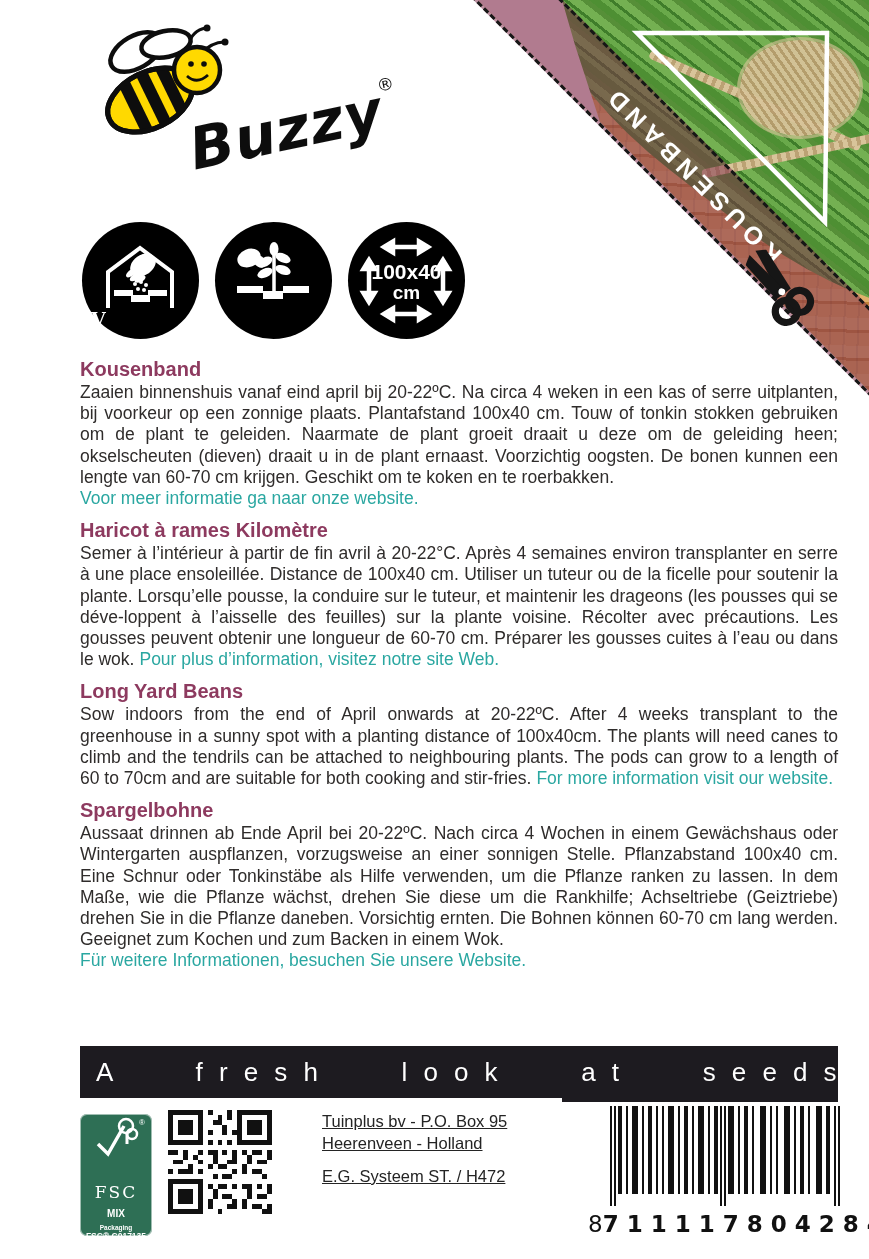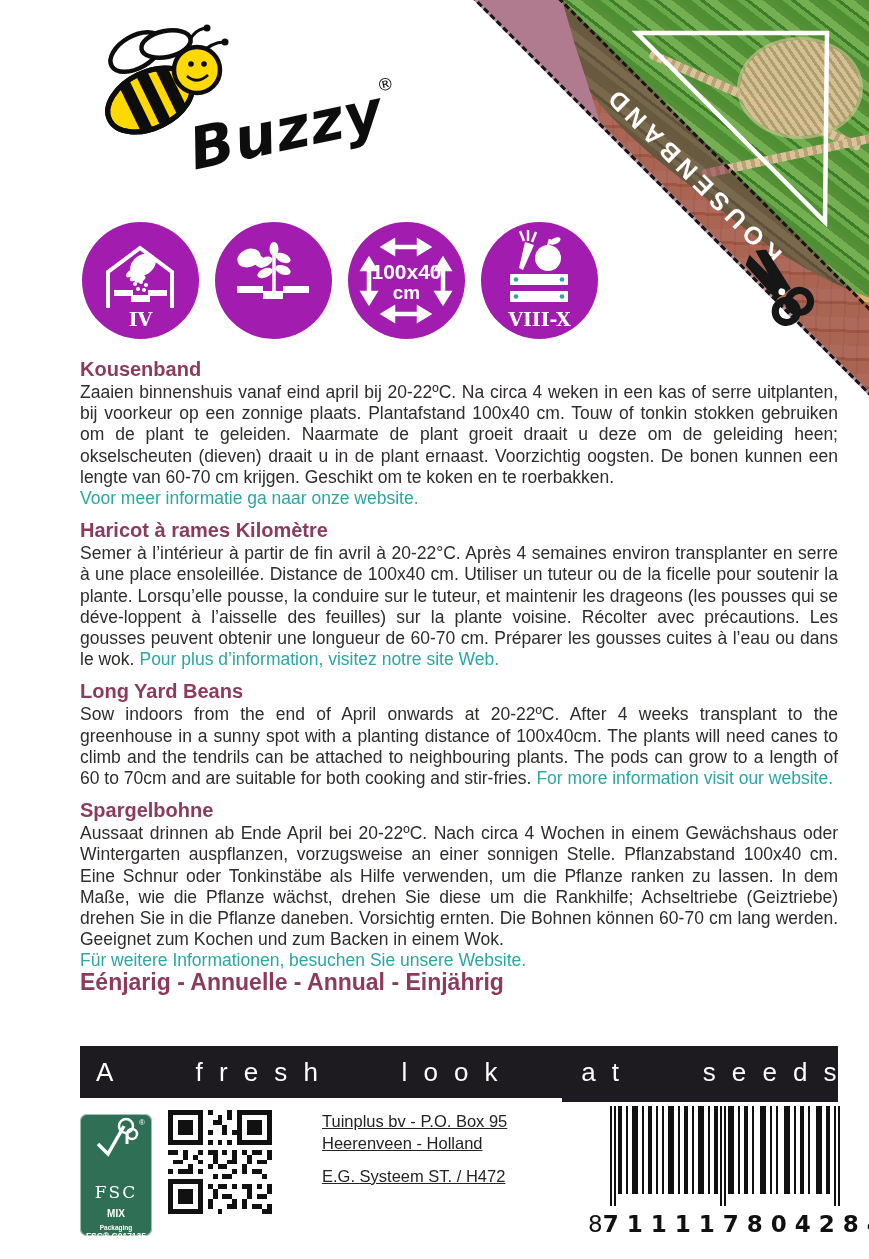--- a/index.html
+++ b/index.html
@@ -59,25 +59,25 @@
   .wordmark{
     position:absolute; left:118px; top:72px;
     font-family:"DejaVu Sans", sans-serif; font-weight:800; font-style:italic;
     font-size:58px; color:#0d0d0d; transform:rotate(-12deg); letter-spacing:1px;
   }
   .wordmark sup{font-size:17px; font-style:normal; font-weight:400; vertical-align:38px;}
   
   .icons-row{position:absolute; left:82px; top:222px; display:flex; gap:16px;}
   .icon-circle{
     position:relative; width:117px; height:117px; border-radius:50%;
-    background:#a21caf; flex:none;
+    background:#000000; flex:none;
   }
   .icon-circle svg{position:absolute; left:0; top:0;}
   .icon-label{
-    position:absolute; left:0; right:0; bottom:9px; text-align:center;
+    position:absolute; left:0; right:0; bottom:9px; text-align:left;
     color:#fff; font-family:"DejaVu Serif", serif; font-weight:700; font-size:19px;
   }
   .spacing-label{
     position:absolute; left:0; right:0; top:38px; text-align:center;
     color:#fff; font-weight:700; font-size:21px; line-height:1.1;
     font-family:"Liberation Sans", sans-serif;
   }
   .spacing-label .cm{font-size:19px;}
   
   .textblock{position:absolute; left:80px; top:356px; width:758px;}
@@ -254,38 +254,20 @@
           <polygon points="95,38 89.5,47 100.5,47"></polygon>
           <polygon points="95,80 89.5,71 100.5,71"></polygon>
         </g>
       </svg>
       <div class="spacing-label">
         <div>100x40</div>
         <div class="cm">cm</div>
       </div>
     </div>
 
-    <div class="icon-circle">
-      <svg width="117" height="117" viewBox="0 0 117 117">
-        <polygon points="44,20 53,23 42,48 38,46" fill="#fff"></polygon>
-        <line x1="43" y1="19" x2="39" y2="9" stroke="#fff" stroke-width="2.5"></line>
-        <line x1="47" y1="19" x2="47" y2="8" stroke="#fff" stroke-width="2.5"></line>
-        <line x1="51" y1="20" x2="55" y2="10" stroke="#fff" stroke-width="2.5"></line>
-        <circle cx="67" cy="36" r="13" fill="#fff"></circle>
-        <line x1="67" y1="24" x2="69" y2="17" stroke="#fff" stroke-width="2.5"></line>
-        <ellipse cx="74" cy="19" rx="6" ry="3" fill="#fff" transform="rotate(-25 74 19)"></ellipse>
-        <rect x="29" y="52" width="58" height="11" fill="#fff"></rect>
-        <rect x="29" y="69" width="58" height="11" fill="#fff"></rect>
-        <circle cx="35" cy="57.5" r="2.3" fill="#2ba69f"></circle>
-          <circle cx="81" cy="57.5" r="2.3" fill="#2ba69f"></circle>
-        <circle cx="35" cy="74.5" r="2.3" fill="#2ba69f"></circle>
-          <circle cx="81" cy="74.5" r="2.3" fill="#2ba69f"></circle>
-      </svg>
-      <span class="icon-label">VIII-X</span>
-    </div>
   </div>
 
   <div class="textblock">
 
     <div class="sec">
       <h2>Kousenband</h2>
       <p><span>Zaaien binnenshuis vanaf eind april bij 20-22ºC. Na circa 4 weken in een kas of serre uitplanten, bij voorkeur op een zonnige plaats. Plantafstand 100x40 cm. Touw of tonkin stokken gebruiken om de plant te geleiden. Naarmate de plant groeit draait u deze om de geleiding heen; okselscheuten (dieven) draait u in de plant ernaast. Voorzichtig oogsten. De bonen kunnen een lengte van 60-70 cm krijgen. Geschikt om te koken en te roerbakken.</span><span class="weblink block-link">Voor meer informatie ga naar onze website.</span></p>
     </div>
 
     <div class="sec">
@@ -297,21 +279,20 @@
       <h2>Long Yard Beans</h2>
       <p><span>Sow indoors from the end of April onwards at 20-22ºC.  After 4 weeks transplant to the greenhouse in a sunny spot with a planting distance of 100x40cm.  The plants will need canes to climb and the tendrils can be attached to neighbouring plants.  The pods can grow to a length of 60 to 70cm and are suitable for both cooking and stir-fries.</span><span class="weblink inline-link">For more information visit our website.</span></p>
     </div>
 
     <div class="sec">
       <h2>Spargelbohne</h2>
       <p><span>Aussaat drinnen ab Ende April bei 20-22ºC. Nach circa 4 Wochen in einem Gewächshaus oder Wintergarten auspflanzen, vorzugsweise an einer sonnigen Stelle. Pflanzabstand 100x40 cm. Eine Schnur oder Tonkinstäbe als Hilfe verwenden, um die Pflanze ranken zu lassen. In dem Maße, wie die Pflanze wächst, drehen Sie diese um die Rankhilfe; Achseltriebe (Geiztriebe) drehen Sie in die Pflanze daneben. Vorsichtig ernten. Die Bohnen können 60-70 cm lang werden. Geeignet zum Kochen und zum Backen in einem Wok.</span><span class="weblink block-link">Für weitere Informationen, besuchen Sie unsere Website.</span></p>
     </div>
   </div>
 
-  <div class="annual">Eénjarig - Annuelle - Annual - Einjährig</div>
 
 
   <div class="banner">
     <span>A fresh look at seeds</span>
   </div>
 
   <div class="footer">
 
     <div class="fsc">
       <div class="fsc-reg">®</div>

